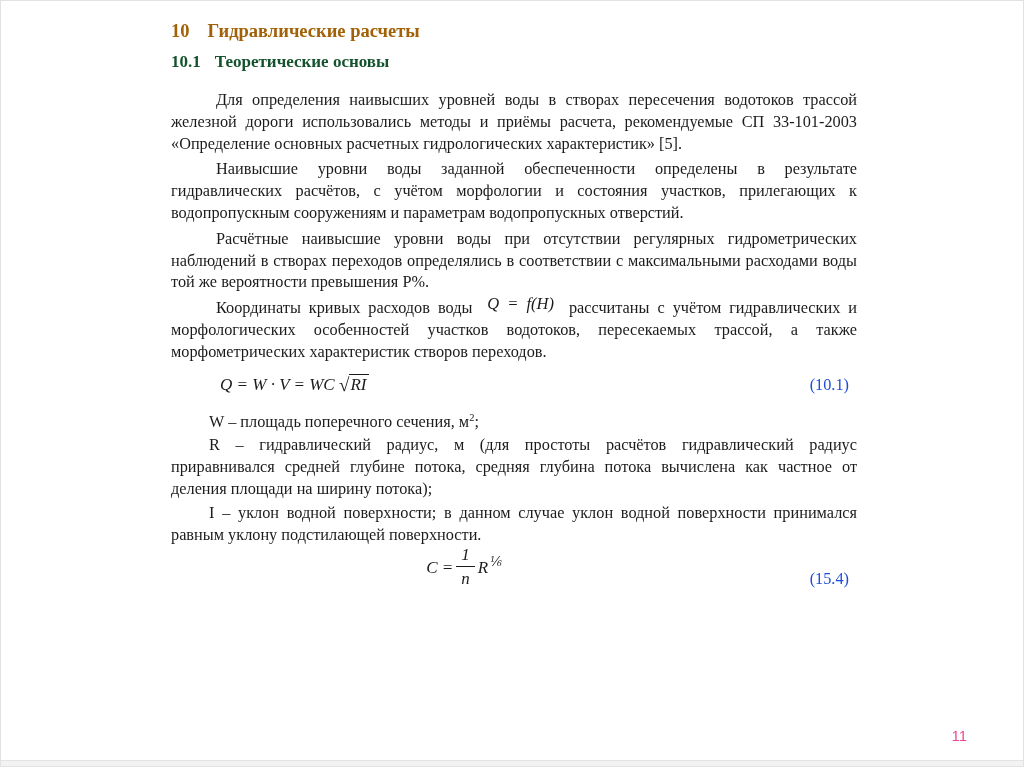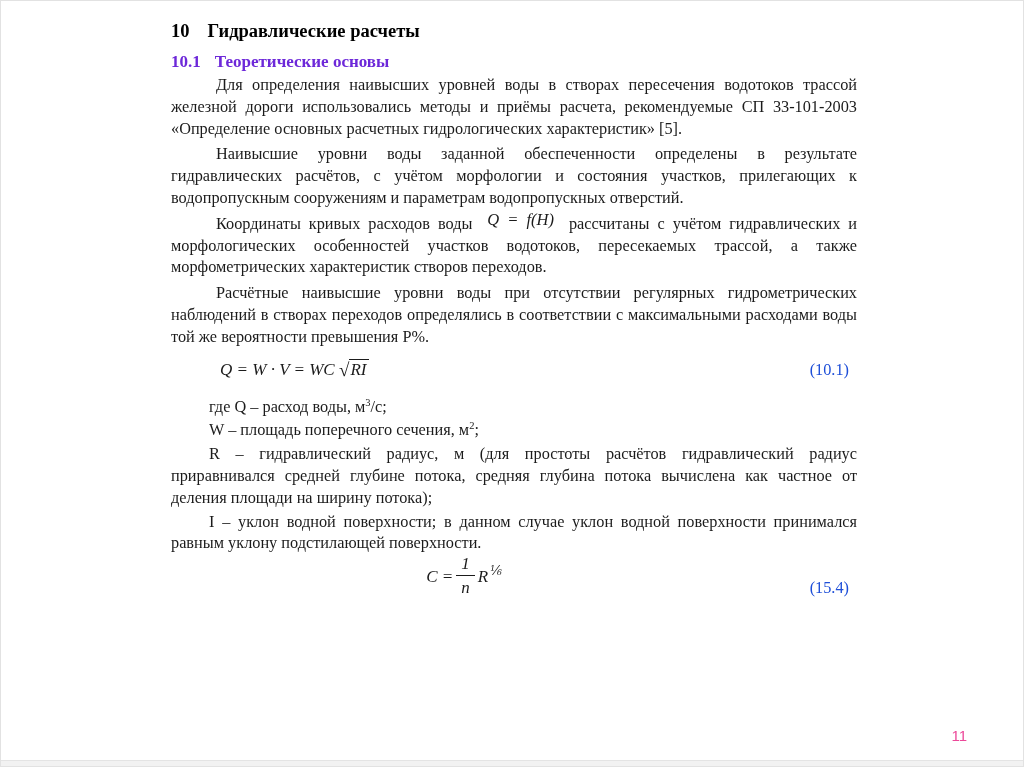--- a/index.html
+++ b/index.html
@@ -29,28 +29,28 @@
   .content {
     position: absolute;
     left: 170px;
     top: 20px;
     width: 686px;
   }
   .h1 {
     font-size: 18.5px;
     font-weight: bold;
     margin: 0 0 10px 0;
-    color: #000000;
+    color: #a16207;
   }
   .h1 .num { display: inline-block; margin-right: 18px; }
   .h2 {
     font-size: 17px;
     font-weight: bold;
-    margin: 0 0 2px 0;
-    color: #6d28d9;
+    margin: 0 0 17px 0;
+    color: #14532d;
   }
   .h2 .num { display: inline-block; margin-right: 14px; }
   p.body {
     font-size: 16.3px;
     line-height: 21.8px;
     text-align: justify;
     text-indent: 45px;
     margin: 0 0 4px 0;
   }
   p.def {
@@ -166,40 +166,37 @@
     </div>
 
     <div class="h2">
       <span class="num">10.1</span><span>Теоретические основы</span>
     </div>
 
     <p class="body">Для определения наивысших уровней воды в створах пересечения водотоков трассой железной дороги использовались методы и приёмы расчета, рекомендуемые СП 33-101-2003 «Определение основных расчетных гидрологических характеристик» [5].</p>
 
     <p class="body">Наивысшие уровни воды заданной обеспеченности определены в результате гидравлических расчётов, с учётом морфологии и состояния участков, прилегающих к водопропускным сооружениям и параметрам водопропускных отверстий.</p>
 
+    <p class="body">Расчётные наивысшие уровни воды при отсутствии регулярных гидрометрических наблюдений в створах переходов определялись в соответствии с максимальными расходами воды той же вероятности превышения Р%.</p>
+
     <p class="body">
       <span>Координаты кривых расходов воды</span>
       <span class="inline-eq">Q = f(H)</span>
       <span>рассчитаны с учётом гидравлических и морфологических особенностей участков водотоков, пересекаемых трассой, а также морфометрических характеристик створов переходов.</span>
     </p>
-
-    <p class="body">Расчётные наивысшие уровни воды при отсутствии регулярных гидрометрических наблюдений в створах переходов определялись в соответствии с максимальными расходами воды той же вероятности превышения Р%.</p>
 
 
     <div class="eq-row">
       <span class="eq-center shift-right">
         <span>Q = W · V = WC</span>
         <span class="sqrt-sign">√</span><span class="sqrt-radicand">RI</span>
       </span>
       <span class="eq-num n1">(10.1)</span>
     </div>
 
-    <p class="def">
-      <span>где Q – расход воды, м</span><sup class="unit">3</sup><span>/с;</span>
-    </p>
 
     <p class="def">
       <span>W – площадь поперечного сечения, м</span><sup class="unit">2</sup><span>;</span>
     </p>
 
     <p class="def">
       <span>R – гидравлический радиус, м (для простоты расчётов гидравлический радиус приравнивался средней глубине потока, средняя глубина потока вычислена как частное от деления площади на ширину потока);</span><sup class="unit"></sup><span></span>
     </p>
 
     <p class="def">

